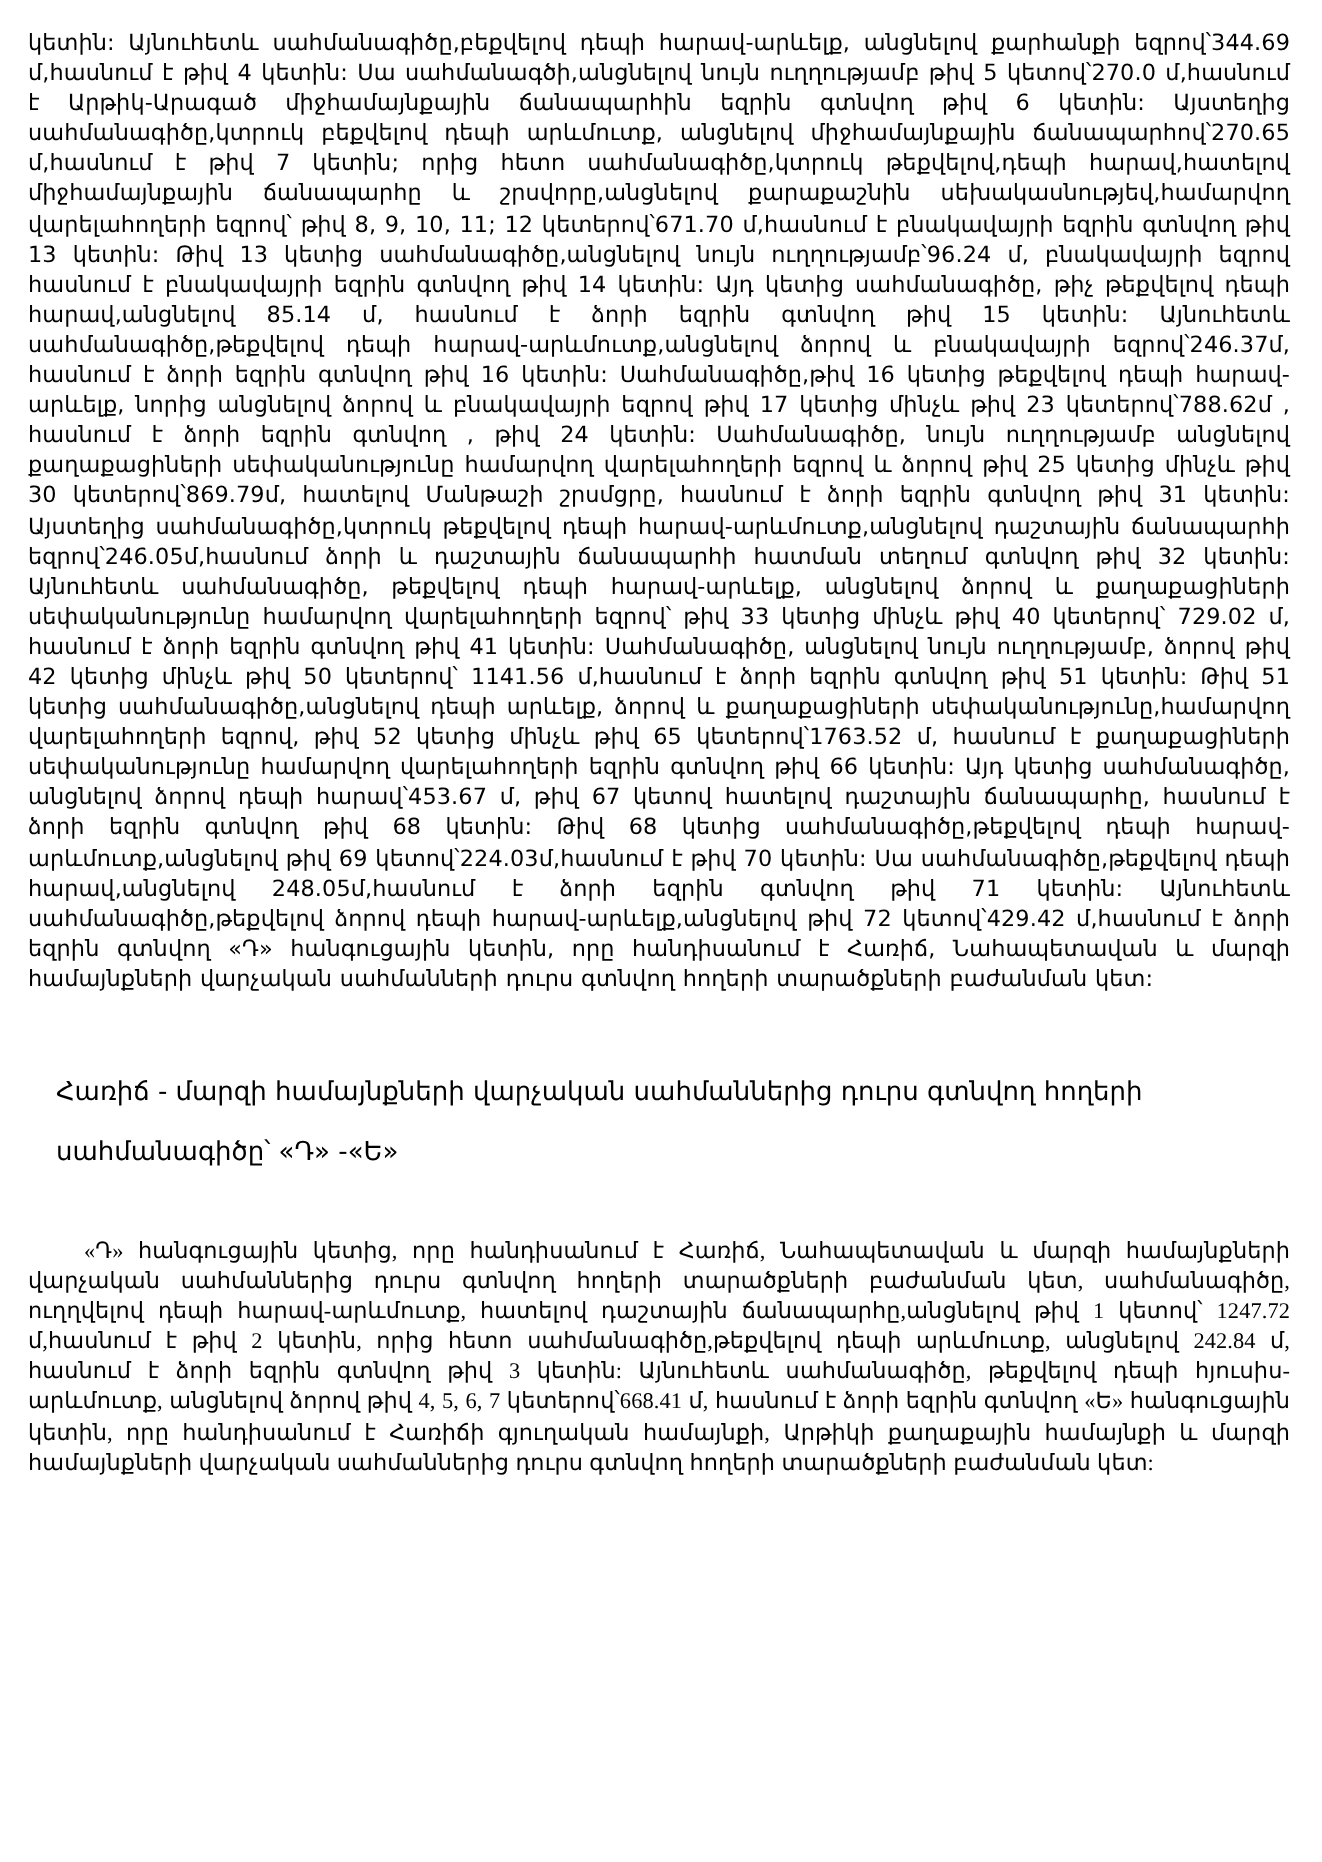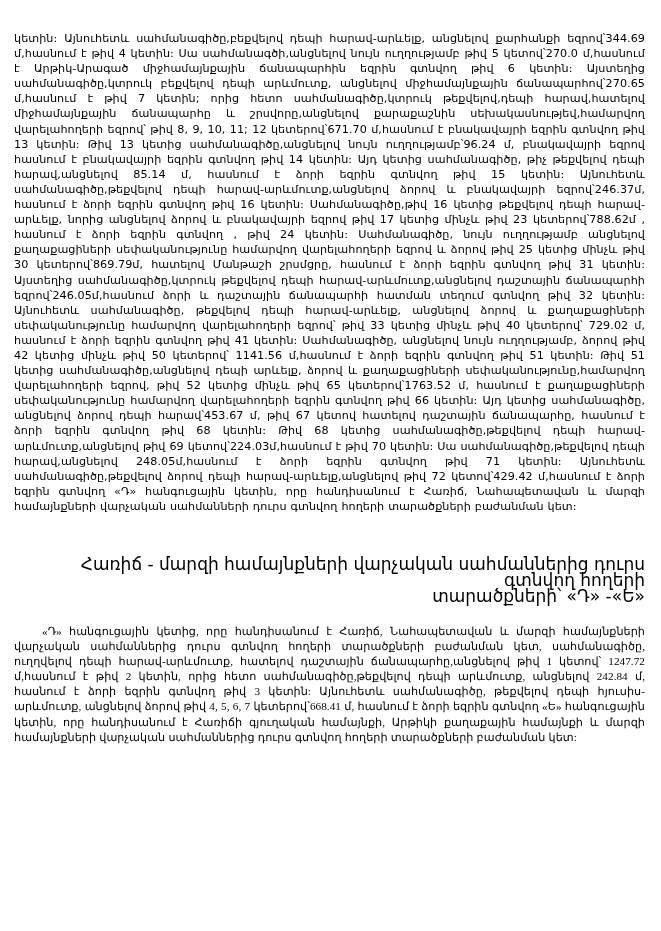--- a/index.html
+++ b/index.html
@@ -12,39 +12,39 @@
     height: 931px;
     font-family: "DejaVu Sans", sans-serif;
     color: #000000;
     overflow: hidden;
   }
   .page {
     position: relative;
     width: 661px;
     height: 931px;
     box-sizing: border-box;
-    padding: 31px 16px 0 14px;
+    padding: 14px 16px 0 14px;
   }
   .para {
     font-size: 11.2px;
     line-height: 15.1px;
     text-align: justify;
     margin: 0 0 0 0;
     letter-spacing: 0.05px;
     word-spacing: 0.3px;
   }
   .para-main {
     text-indent: 0;
   }
   .heading {
-    font-size: 17px;
+    font-size: 13px;
     line-height: 16px;
-    text-align: right;
+    text-align: left;
     font-weight: normal;
-    margin: 0;
+    margin: 14px;
   }
   .heading-block {
     margin-top: 22px;
   }
   .spacer-md { height: 20px; }
   .para-indent {
     text-indent: 28px;
     font-family: Liberation Serif, serif;
   }
 </style>
@@ -52,20 +52,20 @@
 <body>
 
 <div class="page">
 
   <p class="para para-main">կետին: Այնուհետև սահմանագիծը,բեքվելով դեպի հարավ-արևելք, անցնելով քարհանքի եզրով՝344.69 մ,հասնում է թիվ 4 կետին: Սա սահմանագծի,անցնելով նույն ուղղությամբ թիվ 5 կետով՝270.0 մ,հասնում է Արթիկ-Արագած միջհամայնքային ճանապարհին եզրին գտնվող թիվ 6 կետին: Այստեղից սահմանագիծը,կտրուկ բեքվելով դեպի արևմուտք, անցնելով միջհամայնքային ճանապարհով՝270.65 մ,հասնում է թիվ 7 կետին; որից հետո սահմանագիծը,կտրուկ թեքվելով,դեպի հարավ,հատելով միջհամայնքային ճանապարհը և շրսվորը,անցնելով քարաքաշնին սեխակասնությեվ,համարվող վարելահողերի եզրով՝ թիվ 8, 9, 10, 11; 12 կետերով՝671.70 մ,հասնում է բնակավայրի եզրին գտնվող թիվ 13 կետին: Թիվ 13 կետից սահմանագիծը,անցնելով նույն ուղղությամբ՝96.24 մ, բնակավայրի եզրով հասնում է բնակավայրի եզրին գտնվող թիվ 14 կետին: Այդ կետից սահմանագիծը, թիչ թեքվելով դեպի հարավ,անցնելով 85.14 մ, հասնում է ձորի եզրին գտնվող թիվ 15 կետին: Այնուհետև սահմանագիծը,թեքվելով դեպի հարավ-արևմուտք,անցնելով ձորով և բնակավայրի եզրով՝246.37մ, հասնում է ձորի եզրին գտնվող թիվ 16 կետին: Սահմանագիծը,թիվ 16 կետից թեքվելով դեպի հարավ-արևելք, նորից անցնելով ձորով և բնակավայրի եզրով թիվ 17 կետից մինչև թիվ 23 կետերով՝788.62մ , հասնում է ձորի եզրին գտնվող , թիվ 24 կետին: Սահմանագիծը, նույն ուղղությամբ անցնելով քաղաքացիների սեփականությունը համարվող վարելահողերի եզրով և ձորով թիվ 25 կետից մինչև թիվ 30 կետերով՝869.79մ, հատելով Մանթաշի շրսմցրը, հասնում է ձորի եզրին գտնվող թիվ 31 կետին: Այստեղից սահմանագիծը,կտրուկ թեքվելով դեպի հարավ-արևմուտք,անցնելով դաշտային ճանապարհի եզրով՝246.05մ,հասնում ձորի և դաշտային ճանապարհի հատման տեղում գտնվող թիվ 32 կետին: Այնուհետև սահմանագիծը, թեքվելով դեպի հարավ-արևելք, անցնելով ձորով և քաղաքացիների սեփականությունը համարվող վարելահողերի եզրով՝ թիվ 33 կետից մինչև թիվ 40 կետերով՝ 729.02 մ, հասնում է ձորի եզրին գտնվող թիվ 41 կետին: Սահմանագիծը, անցնելով նույն ուղղությամբ, ձորով թիվ 42 կետից մինչև թիվ 50 կետերով՝ 1141.56 մ,հասնում է ձորի եզրին գտնվող թիվ 51 կետին: Թիվ 51 կետից սահմանագիծը,անցնելով դեպի արևելք, ձորով և քաղաքացիների սեփականությունը,համարվող վարելահողերի եզրով, թիվ 52 կետից մինչև թիվ 65 կետերով՝1763.52 մ, հասնում է քաղաքացիների սեփականությունը համարվող վարելահողերի եզրին գտնվող թիվ 66 կետին: Այդ կետից սահմանագիծը, անցնելով ձորով դեպի հարավ՝453.67 մ, թիվ 67 կետով հատելով դաշտային ճանապարհը, հասնում է ձորի եզրին գտնվող թիվ 68 կետին: Թիվ 68 կետից սահմանագիծը,թեքվելով դեպի հարավ-արևմուտք,անցնելով թիվ 69 կետով՝224.03մ,հասնում է թիվ 70 կետին: Սա սահմանագիծը,թեքվելով դեպի հարավ,անցնելով 248.05մ,հասնում է ձորի եզրին գտնվող թիվ 71 կետին: Այնուհետև սահմանագիծը,թեքվելով ձորով դեպի հարավ-արևելք,անցնելով թիվ 72 կետով՝429.42 մ,հասնում է ձորի եզրին գտնվող «Դ» հանգուցային կետին, որը հանդիսանում է Հառիճ, Նահապետավան և մարզի համայնքների վարչական սահմանների դուրս գտնվող հողերի տարածքների բաժանման կետ:</p>
 
   <div class="spacer-md"></div>
 
   <div class="heading-block">
     <p class="heading">Հառիճ - մարզի համայնքների վարչական սահմաններից դուրս գտնվող  հողերի</p>
-    <p class="heading">տարածքների՝  «Դ» -«Ե»</p>
+    <p class="heading">սահմանագիծը՝  «Դ» -«Ե»</p>
   </div>
 
   <div class="spacer-md"></div>
 
   <p class="para para-indent">«Դ» հանգուցային կետից, որը հանդիսանում է Հառիճ, Նահապետավան և մարզի համայնքների վարչական սահմաններից դուրս գտնվող հողերի տարածքների բաժանման կետ, սահմանագիծը, ուղղվելով դեպի հարավ-արևմուտք, հատելով դաշտային ճանապարհը,անցնելով թիվ 1 կետով՝ 1247.72 մ,հասնում է թիվ 2 կետին, որից հետո սահմանագիծը,թեքվելով դեպի արևմուտք, անցնելով 242.84 մ, հասնում է ձորի եզրին գտնվող թիվ 3 կետին: Այնուհետև սահմանագիծը, թեքվելով դեպի հյուսիս-արևմուտք, անցնելով ձորով թիվ 4, 5, 6, 7 կետերով՝668.41 մ, հասնում է ձորի եզրին գտնվող «Ե» հանգուցային կետին, որը հանդիսանում է   Հառիճի գյուղական համայնքի, Արթիկի քաղաքային համայնքի և մարզի համայնքների վարչական սահմաններից դուրս գտնվող հողերի տարածքների բաժանման կետ:</p>
 
 </div>
 
 </body></html>

